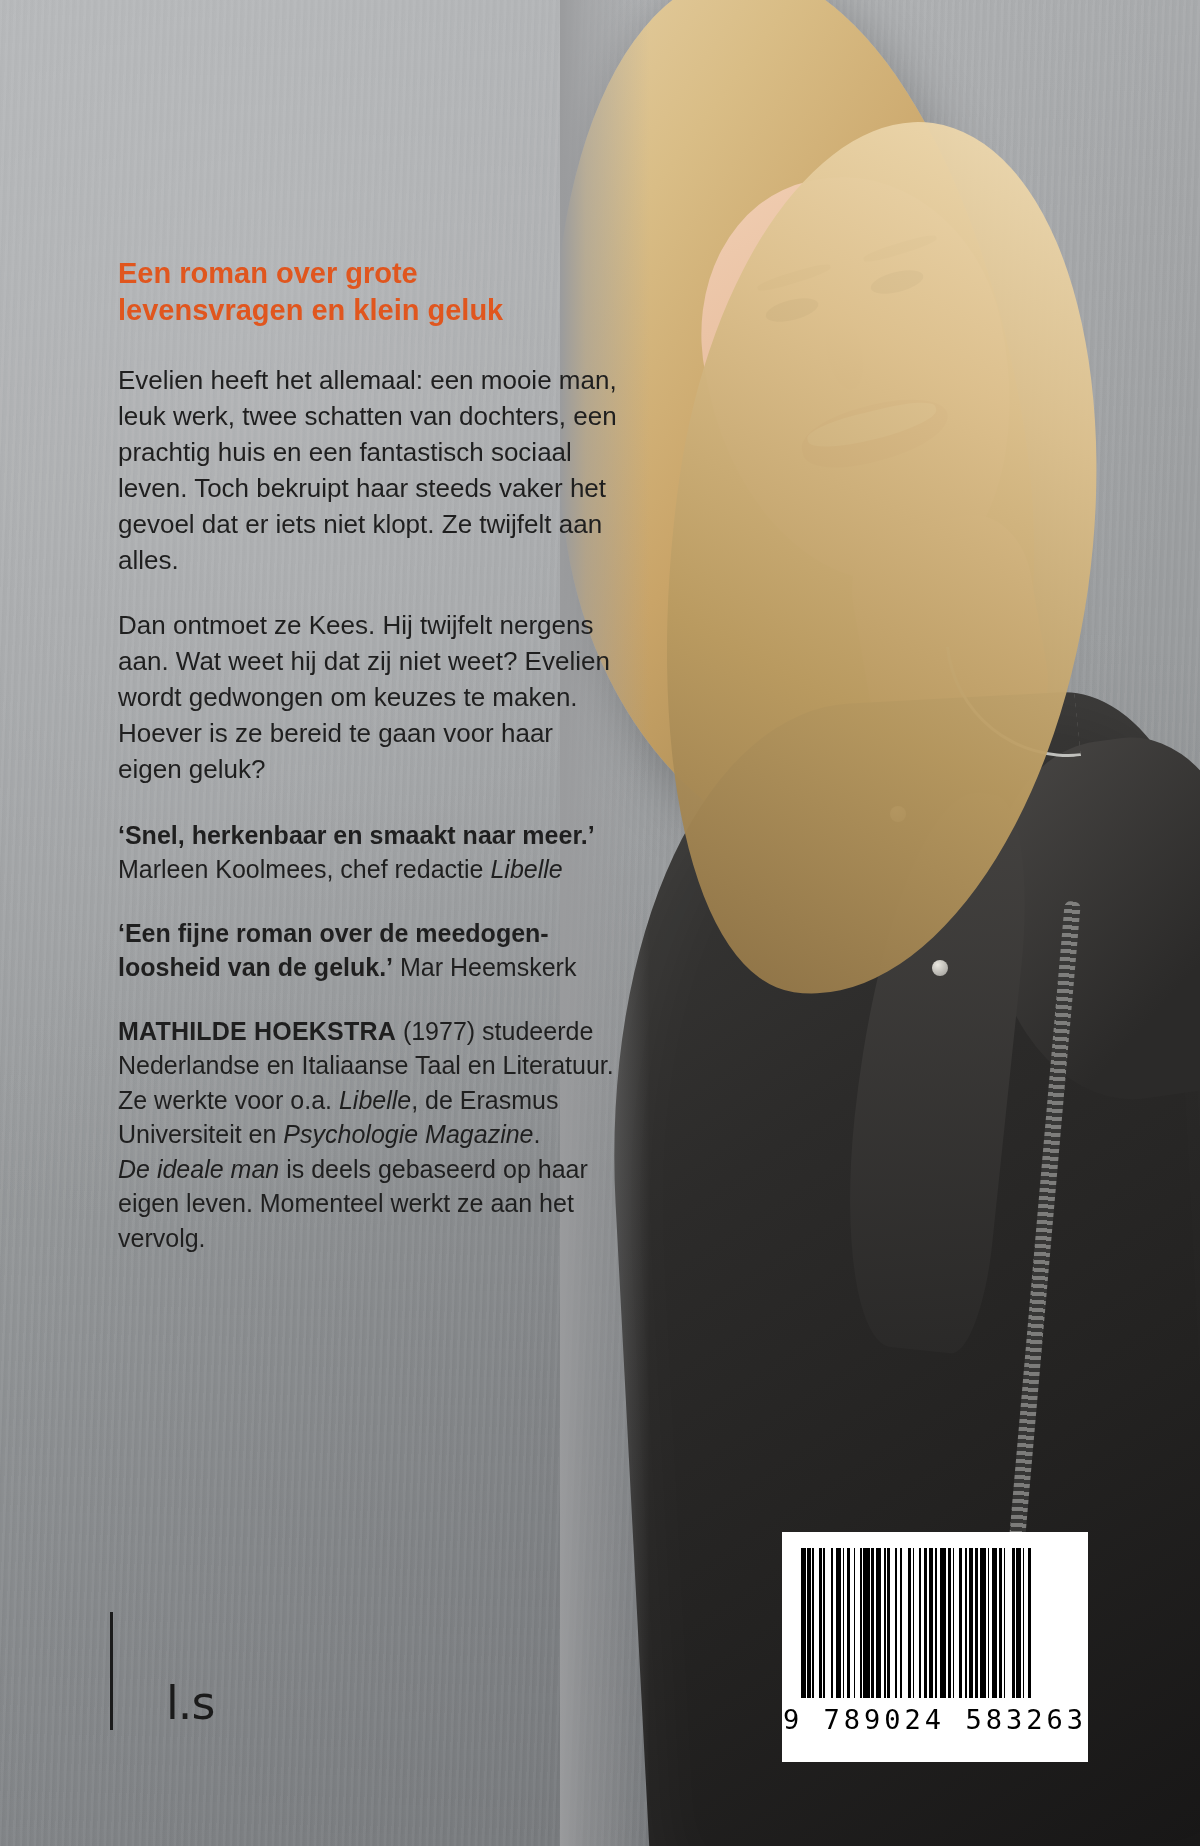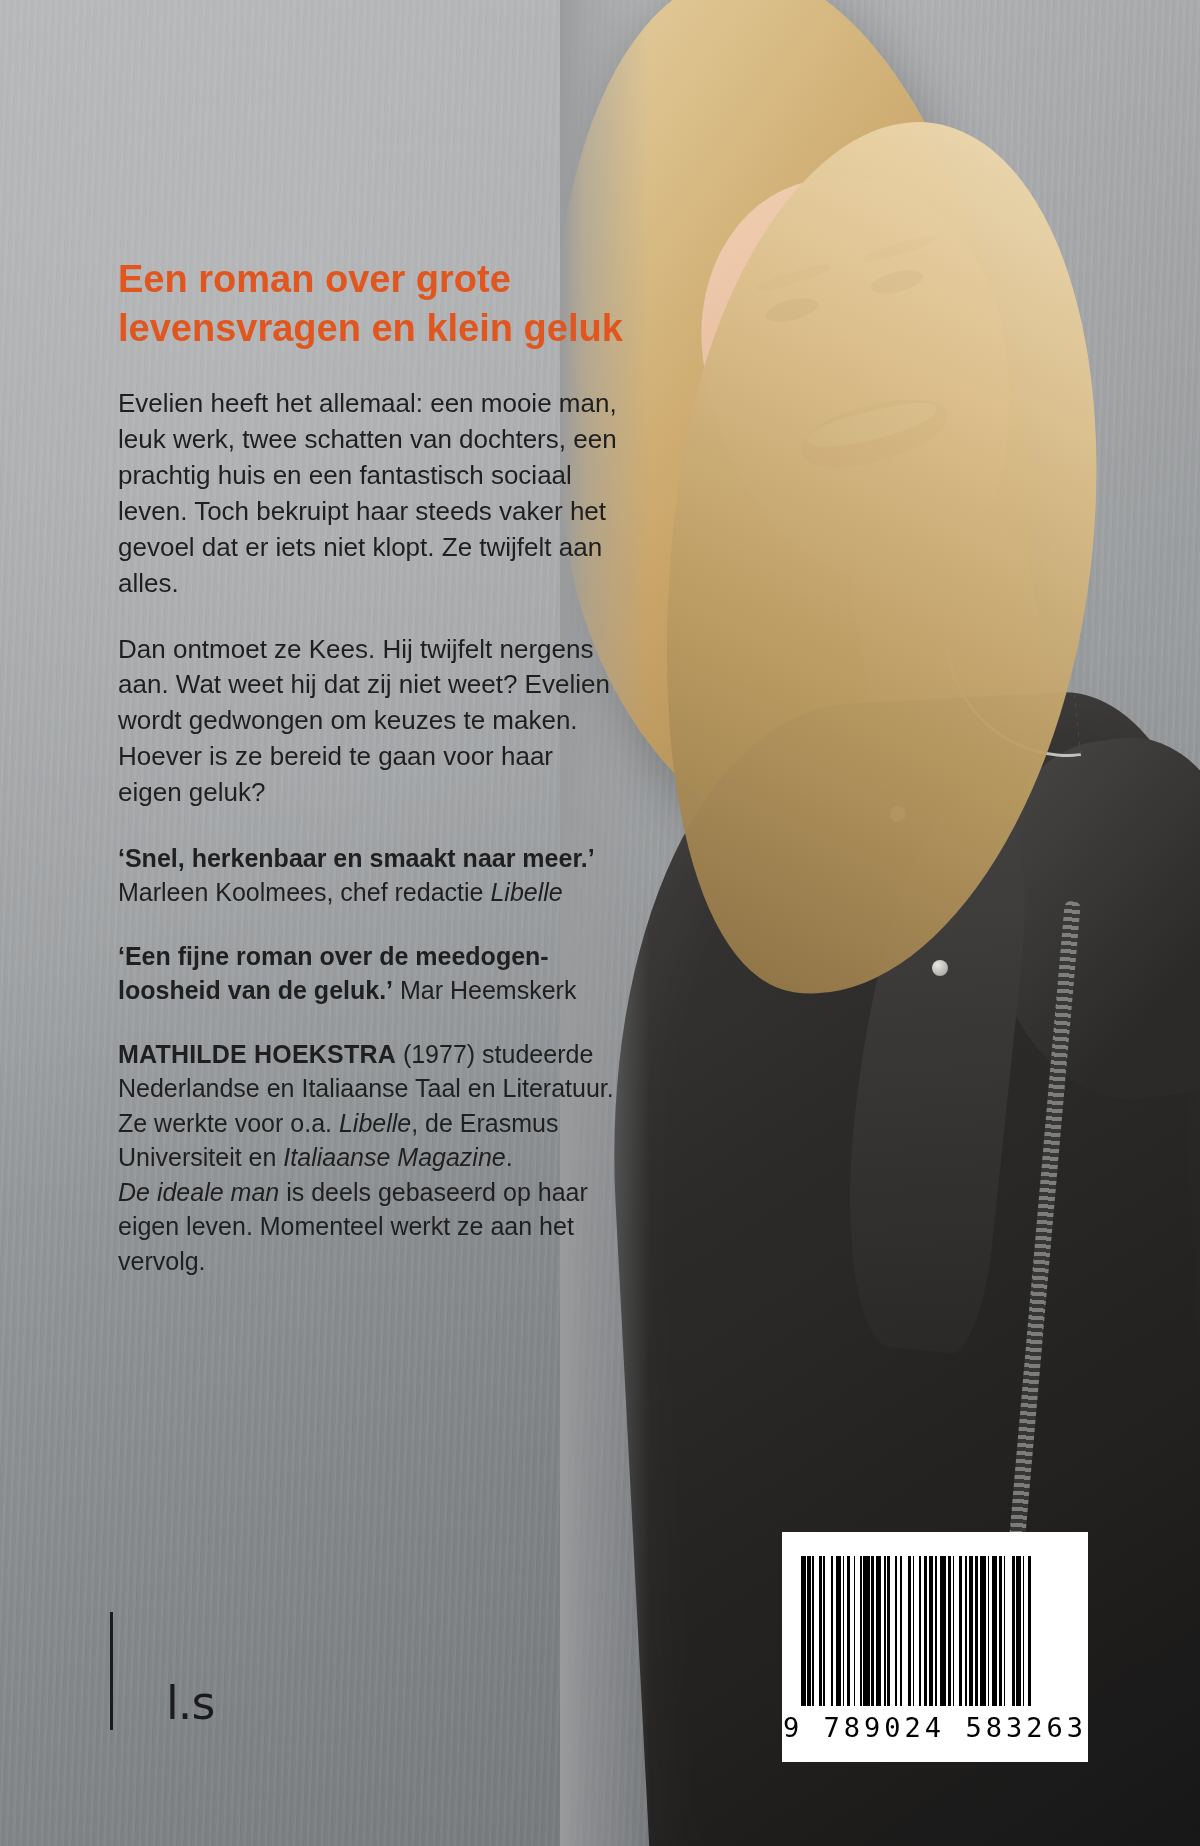--- a/index.html
+++ b/index.html
@@ -137,21 +137,21 @@
   }
 
   
   .textcol{
     position:absolute;
     left:118px;top:255px;
     width:505px;
     color:#232323;
   }
   .headline{
-    font-size:38px;
+    font-size:29px;
     line-height:1.28;
     font-weight:bold;
     color:#e0561e;
     margin:0 0 34px 0;
     white-space:pre-line;
   }
   p.body{
     font-size:26px;
     line-height:1.38;
     margin:0 0 30px 0;
@@ -198,21 +198,21 @@
   }
 
   
   .barcode-box{
     position:absolute;
     right:112px;bottom:84px;
     width:306px;height:230px;
     background:#ffffff;
     display:flex;flex-direction:column;
     align-items:center;justify-content:flex-start;
-    padding-top:24px;
+    padding-top:16px;
     box-sizing:border-box;
   }
   .bars{
     width:268px;height:150px;
     display:flex;align-items:flex-end;gap:0;
   }
   .bars span{display:block;background:#000;height:100%;}
   .barcode-num{
     margin-top:6px;
     font-family:"DejaVu Sans Mono", monospace;
@@ -266,21 +266,21 @@
       <span>Marleen Koolmees, chef redactie </span><i>Libelle</i>
     </p>
 
     <p class="quote">
       <b>‘Een fijne roman over de meedogen-loosheid van de geluk.’</b><span> Mar Heemskerk</span>
     </p>
 
     <p class="bio">
       <span class="name">MATHILDE HOEKSTRA</span>
       <span>(1977)</span>
-      <span>studeerde Nederlandse en Italiaanse Taal en Literatuur. Ze werkte voor o.a. </span><i>Libelle</i><span>, de Erasmus Universiteit en </span><i>Italiaanse Magazine</i><span>.</span><br>
+      <span>studeerde Nederlandse en Italiaanse Taal en Literatuur. Ze werkte voor o.a. </span><i>Libelle</i><span>, de Erasmus Universiteit en </span><i>Psychologie Magazine</i><span>.</span><br>
       <i>De ideale man</i><span> is deels gebaseerd op haar eigen leven. Momenteel werkt ze aan het vervolg.</span>
     </p>
   </div>
 
   <div class="logo">
     <span class="logo-text">l.s</span>
   </div>
 
 
   <div class="barcode-box">

